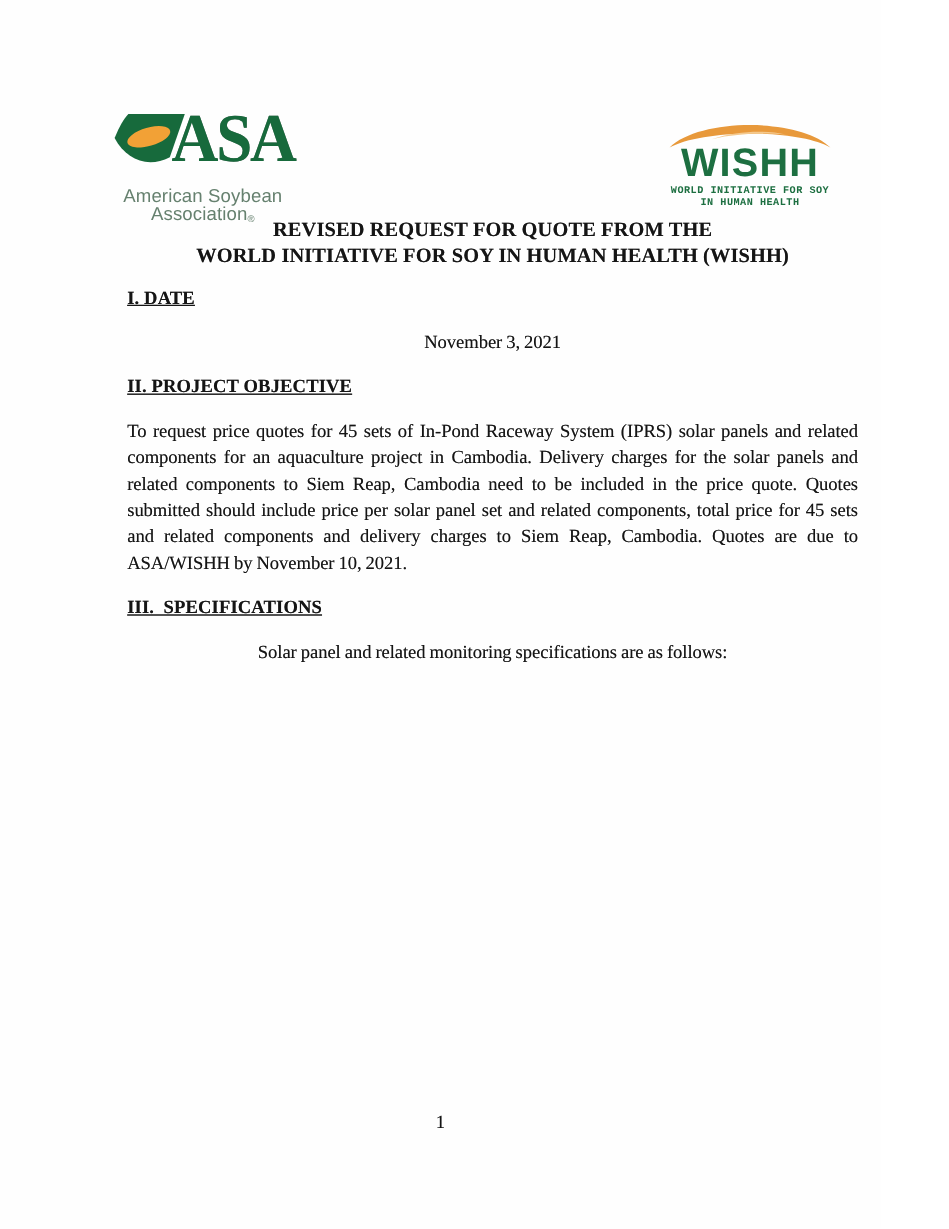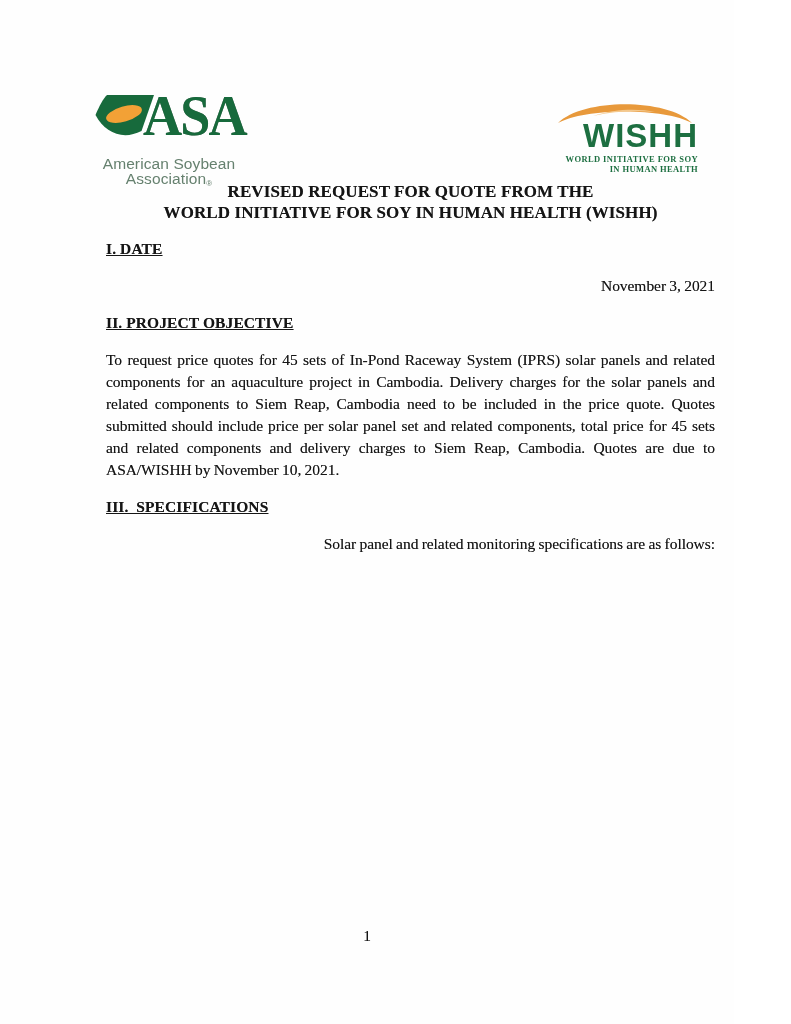--- a/index.html
+++ b/index.html
@@ -35,29 +35,29 @@
   }
   .asa-org{
     width:154px;margin-left:-2px;margin-top:18px;text-align:center;
     font-family:"Liberation Sans", sans-serif;
     font-size:15.5px;line-height:15px;color:var(--asa-gray);
     letter-spacing:.1px;text-shadow:none;
   }
   .asa-org .reg{font-size:8px;vertical-align:-2px;}
 
   
-  .wishh-logo{position:absolute;left:552px;top:95px;width:146px;text-align:right;text-shadow:none;}
+  .wishh-logo{position:absolute;left:552px;top:95px;width:146px;text-align:center;text-shadow:none;}
   .wishh-arc{display:block;margin:0 auto;}
   .wishh-acronym{
     font-family:"Liberation Sans", sans-serif;font-weight:700;
     font-size:33px;line-height:28px;letter-spacing:1px;
     color:var(--wishh-green);margin-top:-3px;
   }
   .wishh-tagline{
-    font-family:Liberation Serif, serif;font-weight:700;
+    font-family:Liberation Mono, monospace;font-weight:700;
     font-size:8.5px;line-height:10px;letter-spacing:.4px;
     color:var(--wishh-green);margin-top:4px;
   }
 
   
   .content{
     position:absolute;left:106px;top:181px;width:609px;
     font-size:15.5px;line-height:22px;
   }
   .doc-title{
@@ -68,21 +68,21 @@
   .sec-heading{
     margin:15px 0 0 0;
     font-size:15.5px;font-weight:700;line-height:22px;
     white-space:pre-wrap;letter-spacing:.1px;text-decoration:underline;
   }
   .para{
     margin:15px 0 0 0;
     text-align:justify;
     letter-spacing:-.05px;word-spacing:-.5px;
   }
-  .para.single{text-align:right;margin-top:15px;}
+  .para.single{text-align:center;margin-top:15px;}
 
   .page-footer{
     position:absolute;left:0;top:927px;width:100%;
     text-align:center;font-size:15.5px;
   }
 </style>
 </head>
 <body>
 
 <div class="page">

